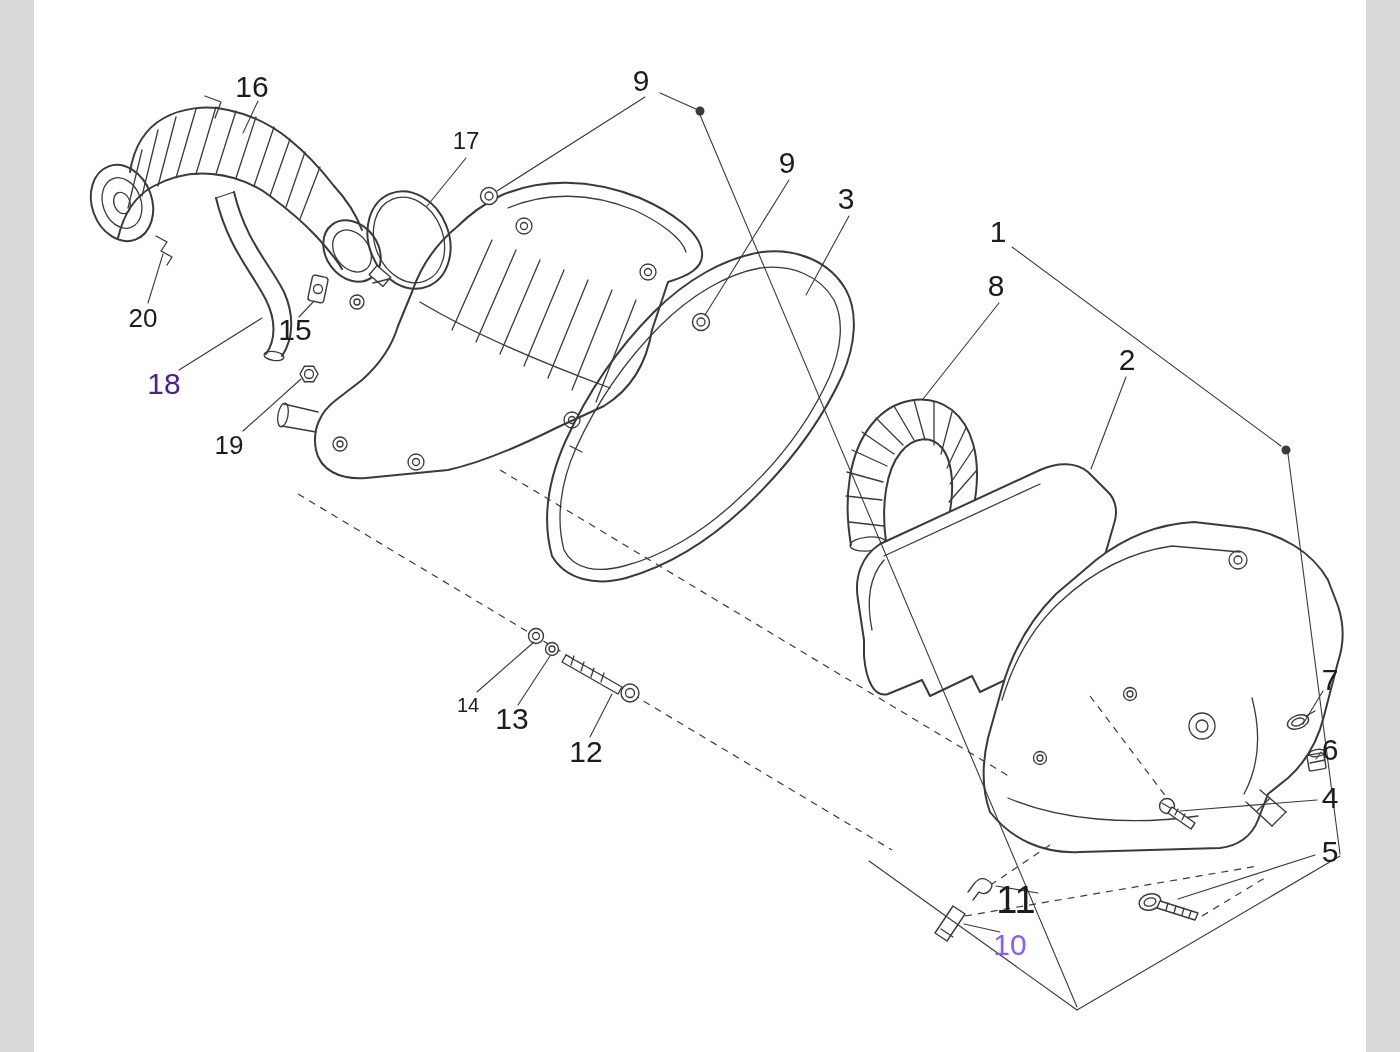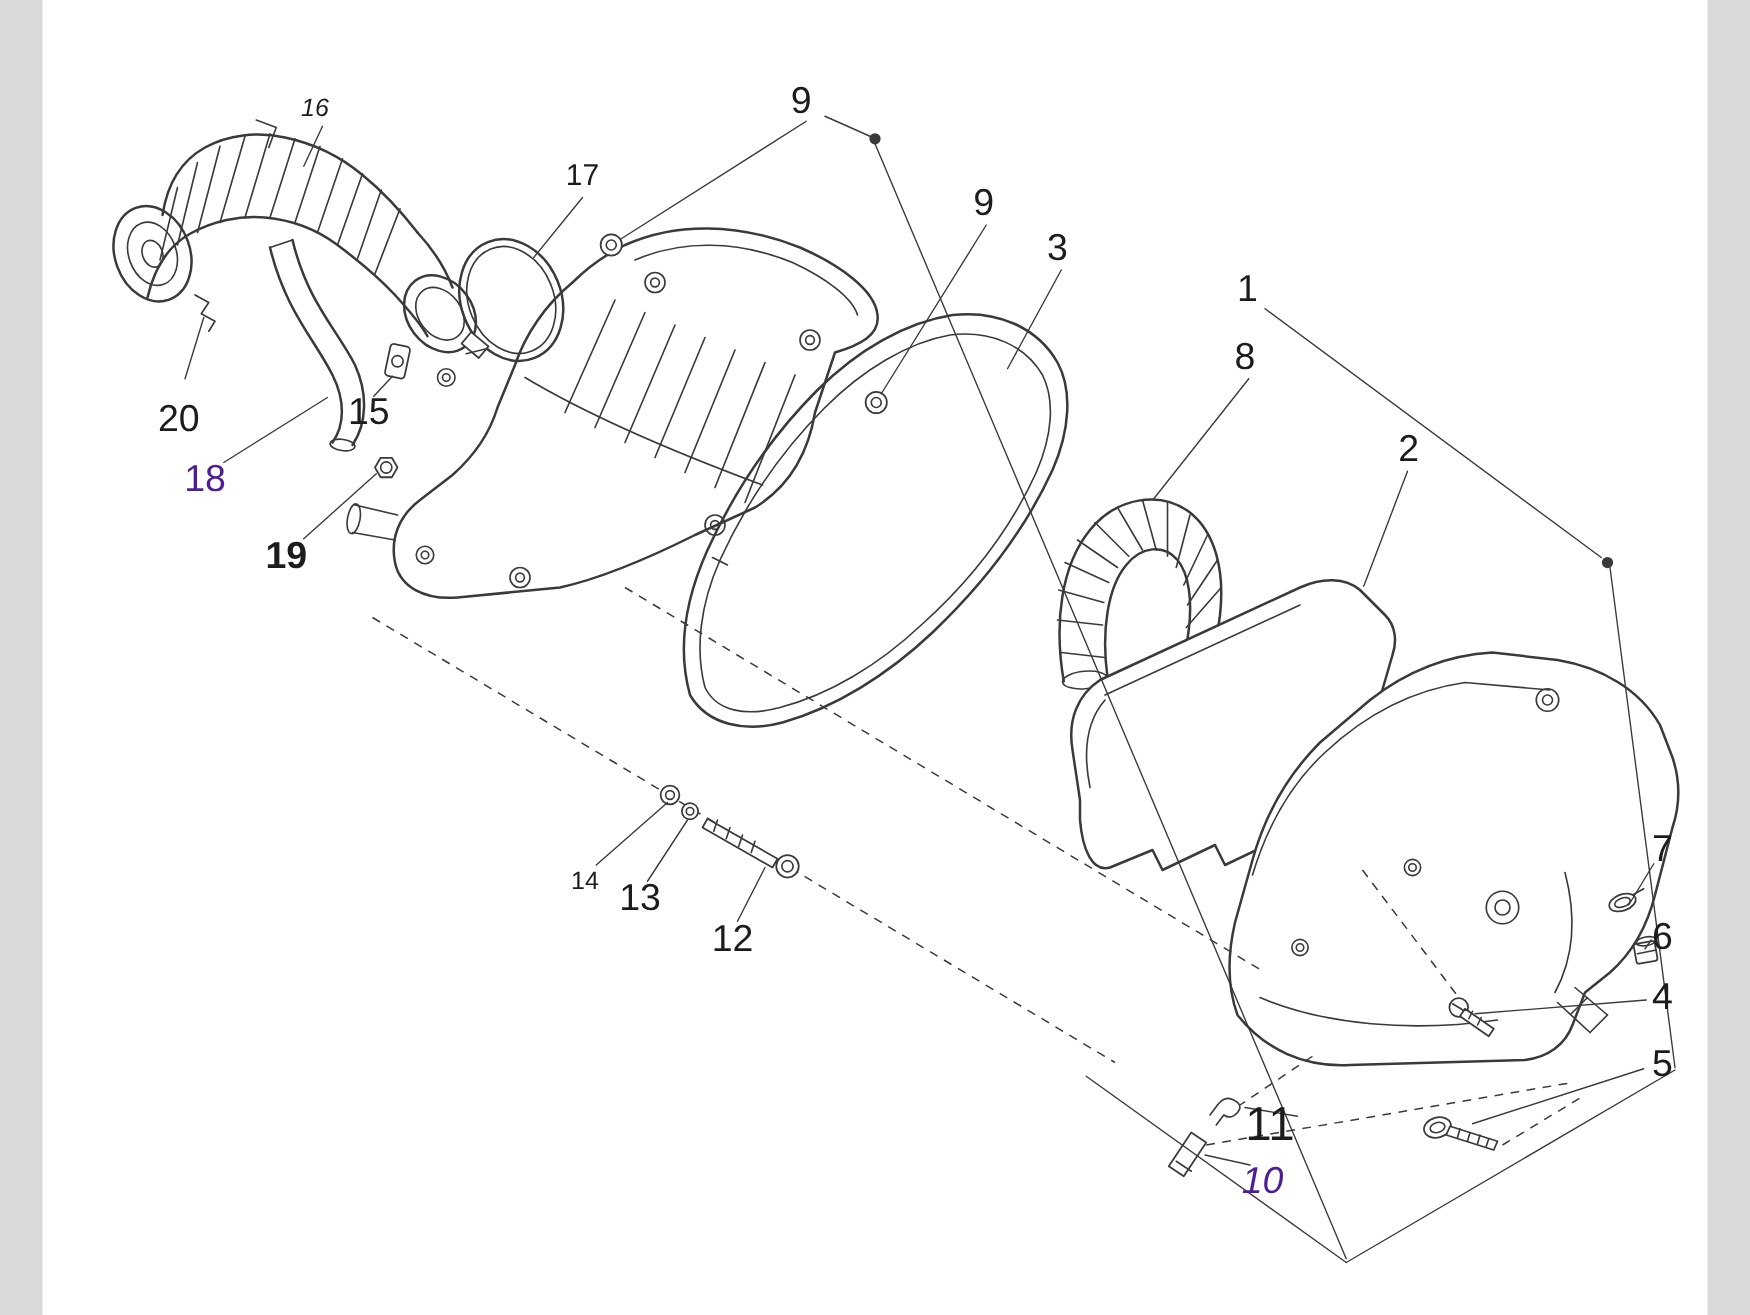--- a/index.html
+++ b/index.html
@@ -277,34 +277,34 @@
 
   <g>
     <circle class="dot" cx="700" cy="111" r="4.5"></circle>
     <circle class="dot" cx="1286" cy="450" r="4.5"></circle>
   </g>
 
 </svg>
 </div>
 
 <div class="labels-layer">
-    <div class="part-label" style="left: 252px; top: 87px; font-size: 20px; color: rgb(28, 28, 28); font-style: italic;">16</div>
+    <div class="part-label" style="left: 252px; top: 87px; font-size: 30px; color: rgb(28, 28, 28);">16</div>
     <div class="part-label" style="left: 466px; top: 141px; font-size: 24px; color: rgb(28, 28, 28);">17</div>
     <div class="part-label" style="left: 641px; top: 81px; font-size: 30px; color: rgb(28, 28, 28);">9</div>
     <div class="part-label" style="left: 787px; top: 163px; font-size: 30px; color: rgb(28, 28, 28);">9</div>
     <div class="part-label" style="left: 846px; top: 199px; font-size: 30px; color: rgb(28, 28, 28);">3</div>
     <div class="part-label" style="left: 998px; top: 232px; font-size: 30px; color: rgb(28, 28, 28);">1</div>
     <div class="part-label" style="left: 996px; top: 286px; font-size: 30px; color: rgb(28, 28, 28);">8</div>
     <div class="part-label" style="left: 1127px; top: 360px; font-size: 30px; color: rgb(28, 28, 28);">2</div>
-    <div class="part-label" style="left: 143px; top: 318px; font-size: 30px; color: rgb(28, 28, 28); margin-top: 18px;">20</div>
+    <div class="part-label" style="left: 143px; top: 318px; font-size: 26px; color: rgb(28, 28, 28);">20</div>
     <div class="part-label" style="left: 295px; top: 330px; font-size: 30px; color: rgb(28, 28, 28);">15</div>
     <div class="part-label" style="left: 164px; top: 384px; font-size: 30px; color: #4c1d95;">18</div>
-    <div class="part-label" style="left: 229px; top: 445px; font-size: 30px; color: rgb(28, 28, 28); font-weight: bold;">19</div>
+    <div class="part-label" style="left: 229px; top: 445px; font-size: 26px; color: rgb(28, 28, 28);">19</div>
     <div class="part-label" style="left: 468px; top: 705px; font-size: 20px; color: rgb(28, 28, 28);">14</div>
     <div class="part-label" style="left: 512px; top: 719px; font-size: 30px; color: rgb(28, 28, 28);">13</div>
     <div class="part-label" style="left: 586px; top: 752px; font-size: 30px; color: rgb(28, 28, 28);">12</div>
     <div class="part-label" style="left: 1016px; top: 900px; font-size: 38px; color: rgb(28, 28, 28);">11</div>
-    <div class="part-label" style="left: 1010px; top: 945px; font-size: 30px; color: #4c1d95; font-style: italic;">10</div>
+    <div class="part-label" style="left: 1010px; top: 945px; font-size: 30px; color: #8b5cf6;">10</div>
     <div class="part-label" style="left: 1330px; top: 680px; font-size: 30px; color: rgb(28, 28, 28);">7</div>
     <div class="part-label" style="left: 1330px; top: 750px; font-size: 30px; color: rgb(28, 28, 28);">6</div>
     <div class="part-label" style="left: 1330px; top: 798px; font-size: 30px; color: rgb(28, 28, 28);">4</div>
     <div class="part-label" style="left: 1330px; top: 852px; font-size: 30px; color: rgb(28, 28, 28);">5</div>
   </div>
 
 </body></html>

